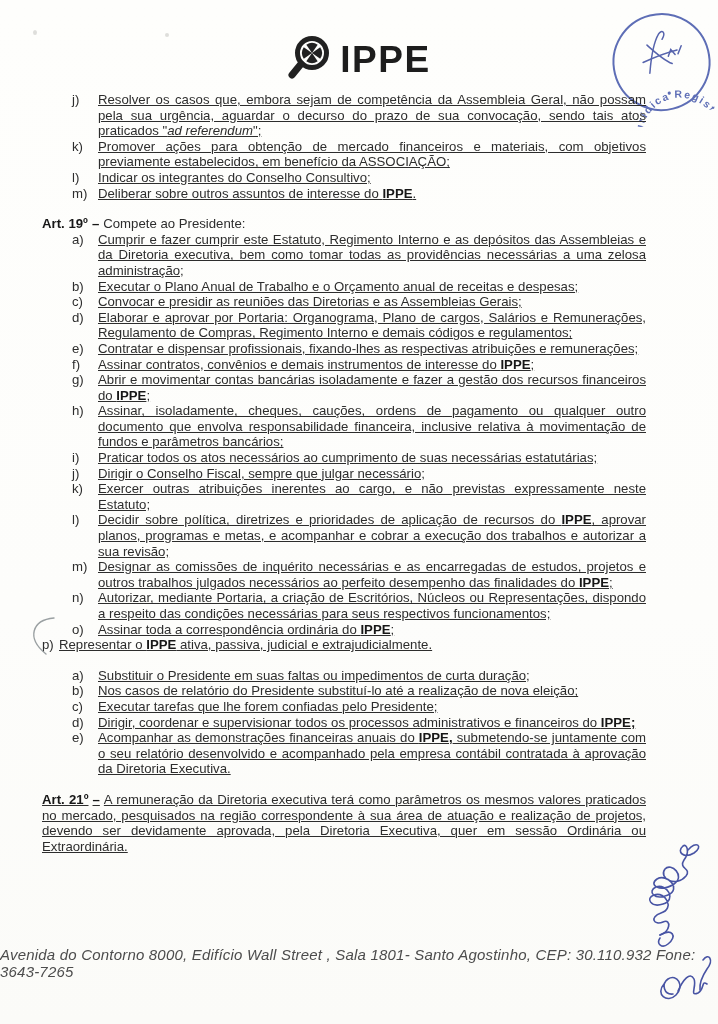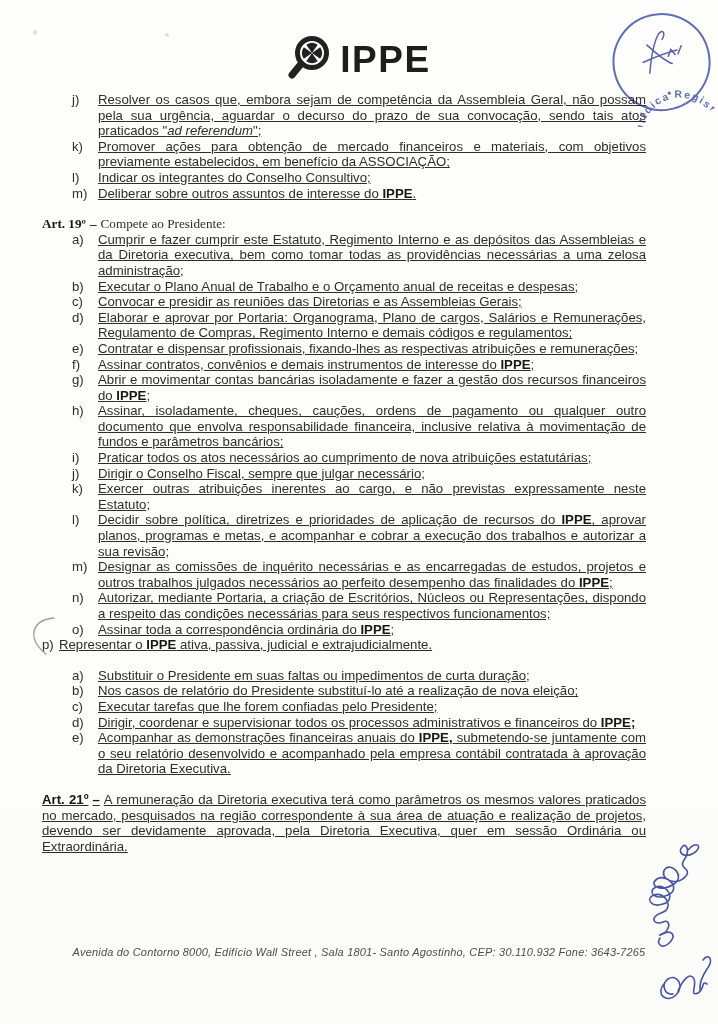--- a/index.html
+++ b/index.html
@@ -21,28 +21,28 @@
     position:absolute;left:42px;right:72px;top:92px;
     font-size:13.2px;line-height:15.6px;text-align:justify;
   }
   .list{margin-left:30px;}
   .item{display:flex;}
   .item .lbl{flex:0 0 26px;}
   .item .txt{flex:1;text-align:justify;text-decoration:underline;}
   .item.outdent{margin-left:-30px;}
   .item.outdent .lbl{flex:0 0 17px;}
   .article{margin-top:15px;}
-  .art-head{margin-bottom:0;font-family:Liberation Serif, serif;}
+  .art-head{margin-bottom:0;}
   .bold, b{font-weight:bold;color:#171717;}
   .sep{padding:0 4px;}
   .art-para{text-align:justify;text-decoration:underline;}
   
   .footer{
-    position:absolute;left:0;right:0;top:946px;text-align:center;
-    font-style:italic;font-size:11px;color:#4c4c4c;letter-spacing:.2px;
+    position:absolute;left:0;right:0;top:946px;
+    font-style:italic;font-size:15px;color:#4c4c4c;letter-spacing:.2px;
   }
   
   .pen-mark{position:absolute;left:22px;top:612px;}
   .sig1{position:absolute;left:630px;top:838px;}
   .sig2{position:absolute;left:648px;top:950px;}
   .speckle{position:absolute;border-radius:50%;background:#b9b9b4;opacity:.45;}
   .sp1{left:33px;top:30px;width:4px;height:5px;}
   .sp2{left:165px;top:33px;width:4px;height:4px;}
 </style>
 </head>
@@ -141,21 +141,21 @@
         <div class="item">
           <span class="lbl">g)</span>
           <span class="txt">Abrir e movimentar contas bancárias isoladamente e fazer a gestão dos recursos financeiros do <b>IPPE</b>;</span>
         </div>
         <div class="item">
           <span class="lbl">h)</span>
           <span class="txt">Assinar, isoladamente, cheques, cauções, ordens de pagamento ou qualquer outro documento que envolva responsabilidade financeira, inclusive relativa à movimentação de fundos e parâmetros bancários;</span>
         </div>
         <div class="item">
           <span class="lbl">i)</span>
-          <span class="txt">Praticar todos os atos necessários ao cumprimento de nova atribuições estatutárias;</span>
+          <span class="txt">Praticar todos os atos necessários ao cumprimento de suas necessárias estatutárias;</span>
         </div>
         <div class="item">
           <span class="lbl">j)</span>
           <span class="txt">Dirigir o Conselho Fiscal, sempre que julgar necessário;</span>
         </div>
         <div class="item">
           <span class="lbl">k)</span>
           <span class="txt">Exercer outras atribuições inerentes ao cargo, e não previstas expressamente neste Estatuto;</span>
         </div>
         <div class="item">

